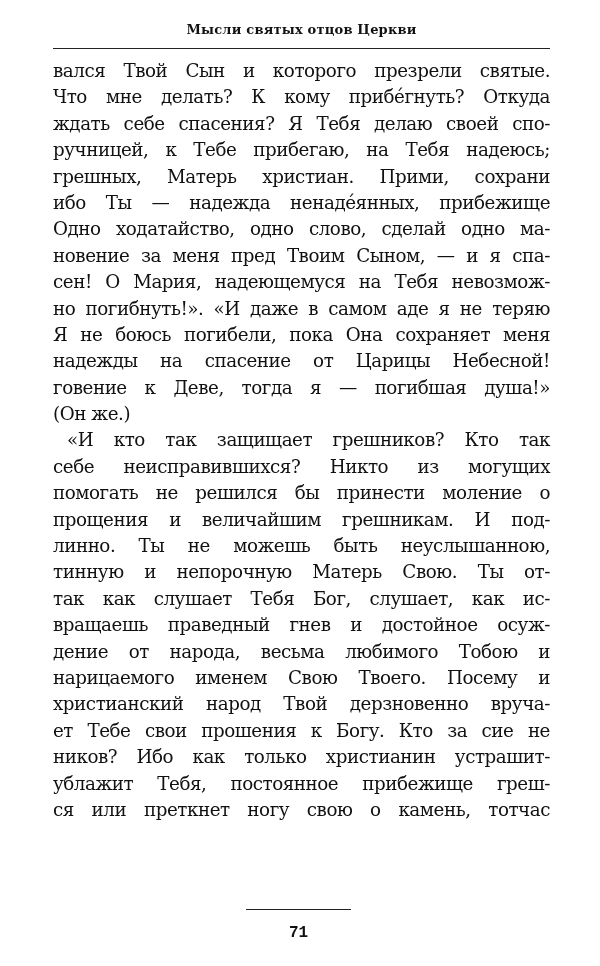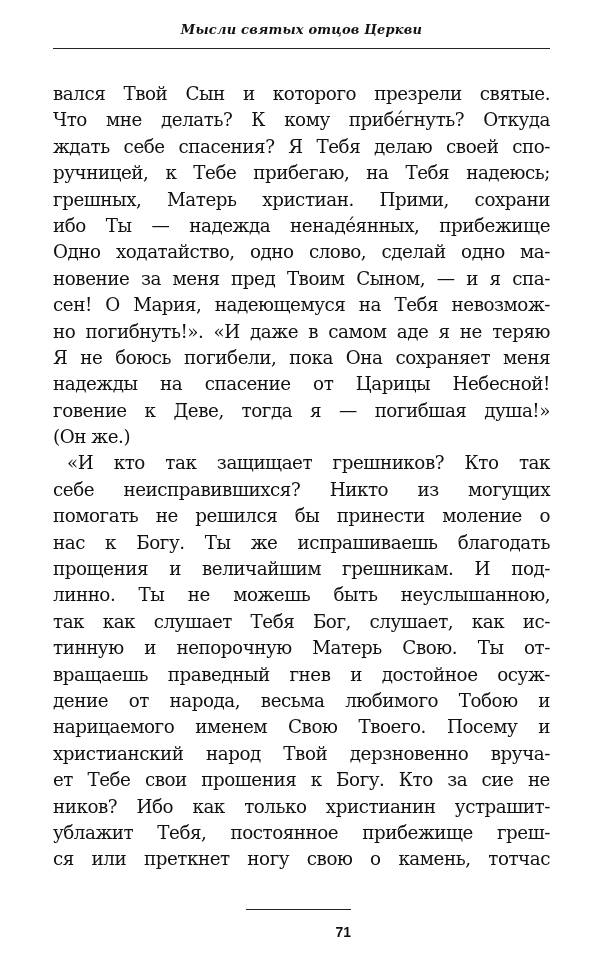--- a/index.html
+++ b/index.html
@@ -14,21 +14,20 @@
       overflow: hidden;
       color: #111111;
     }
     .running-head {
       position: absolute;
       left: 53px;
       width: 497px;
       top: 22px;
       text-align: center;
       font-family: "DejaVu Serif", serif;
-      font-style: italic;
       font-weight: bold;
       font-size: 13px;
       letter-spacing: 0.2px;
     }
     .head-rule {
       position: absolute;
       left: 53px;
       width: 497px;
       top: 48px;
       height: 0;
@@ -36,21 +35,20 @@
     }
     .body-text {
       position: absolute;
       left: 53px;
       width: 497px;
       top: 58px;
       font-family: "DejaVu Serif", serif;
       font-size: 18.3px;
       line-height: 26.4px;
       letter-spacing: -0.45px;
-      margin-top: 23px;
     }
     .line {
       display: block;
       white-space: nowrap;
       text-align: justify;
       text-align-last: justify;
       height: 26.4px;
       overflow: visible;
     }
     .line.last {
@@ -65,24 +63,24 @@
       width: 105px;
       top: 909px;
       height: 0;
       border-top: 1.5px solid #222;
     }
     .folio {
       position: absolute;
       left: 246px;
       width: 105px;
       top: 924px;
-      text-align: right;
-      font-family: Liberation Sans, sans-serif;
+      text-align: center;
+      font-family: Liberation Mono, monospace;
       font-weight: bold;
-      font-size: 14px;
+      font-size: 16px;
     }
   </style>
 </head>
 <body>
 
 <div class="running-head">Мысли святых отцов Церкви</div>
 <div class="head-rule"></div>
 
 <div class="body-text">
   <span class="line">вался Твой Сын и которого презрели святые.</span>
@@ -95,25 +93,24 @@
   <span class="line">новение за меня пред Твоим Сыном, — и я спа-</span>
   <span class="line">сен! О Мария, надеющемуся на Тебя невозмож-</span>
   <span class="line">но погибнуть!». «И даже в самом аде я не теряю</span>
   <span class="line">Я не боюсь погибели, пока Она сохраняет меня</span>
   <span class="line">надежды на спасение от Царицы Небесной!</span>
   <span class="line">говение к Деве, тогда я — погибшая душа!»</span>
   <span class="line last">(Он же.)</span>
   <span class="line indent">«И кто так защищает грешников? Кто так</span>
   <span class="line">себе неисправившихся? Никто из могущих</span>
   <span class="line">помогать не решился бы принести моление о</span>
-  <span class="line">нас к Богу. Ты же испрашиваешь благодать</span>
   <span class="line">прощения и величайшим грешникам. И под-</span>
   <span class="line">линно. Ты не можешь быть неуслышанною,</span>
+  <span class="line">тинную и непорочную Матерь Свою. Ты от-</span>
   <span class="line">так как слушает Тебя Бог, слушает, как ис-</span>
-  <span class="line">тинную и непорочную Матерь Свою. Ты от-</span>
   <span class="line">вращаешь праведный гнев и достойное осуж-</span>
   <span class="line">дение от народа, весьма любимого Тобою и</span>
   <span class="line">нарицаемого именем Свою Твоего. Посему и</span>
   <span class="line">христианский народ Твой дерзновенно вруча-</span>
   <span class="line">ет Тебе свои прошения к Богу. Кто за сие не</span>
   <span class="line">ников? Ибо как только христианин устрашит-</span>
   <span class="line">ублажит Тебя, постоянное прибежище греш-</span>
   <span class="line">ся или преткнет ногу свою о камень, тотчас</span>
 </div>
 

